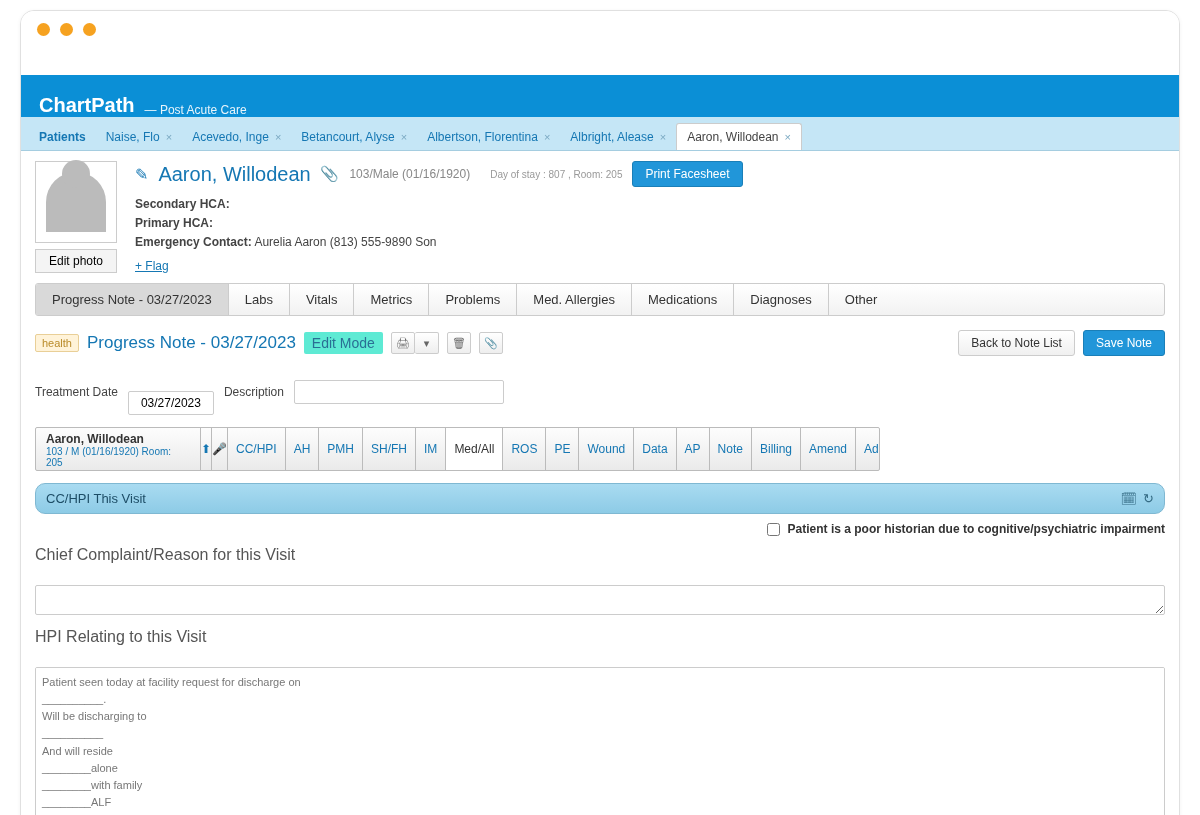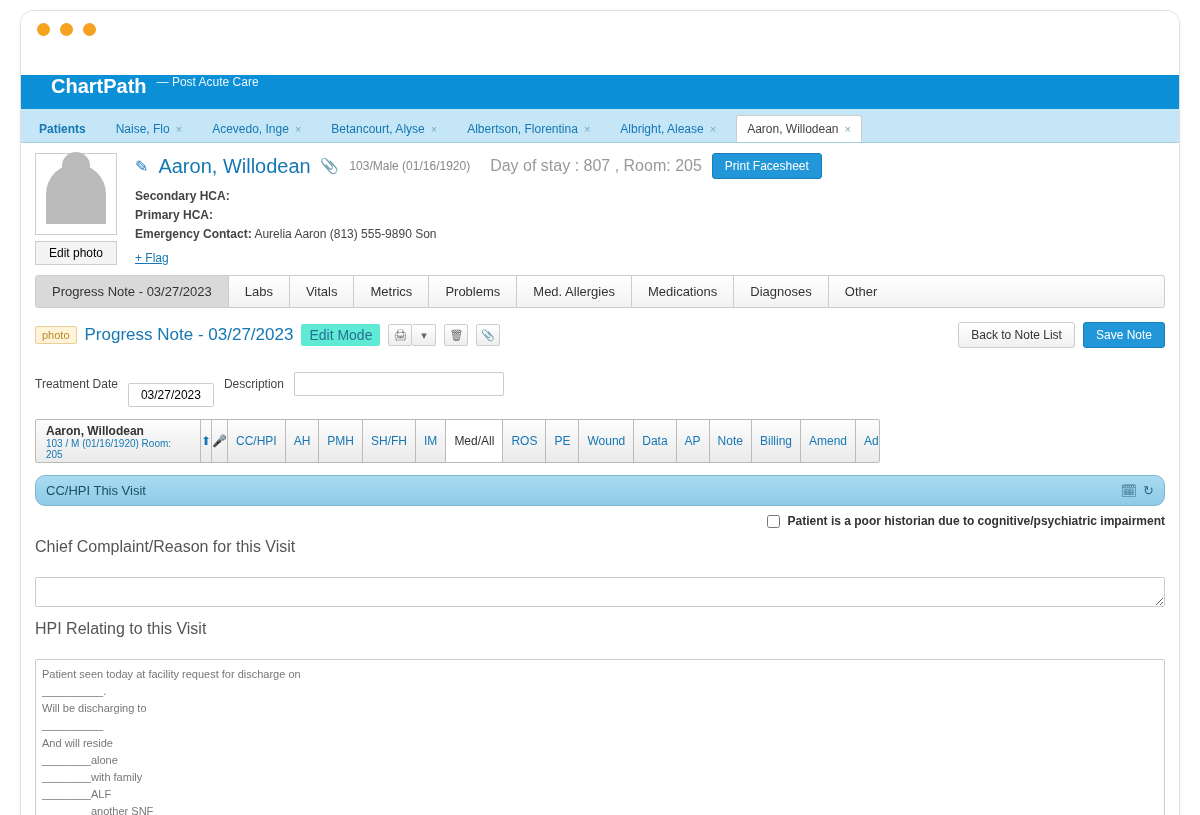--- a/index.html
+++ b/index.html
@@ -4,42 +4,42 @@
 <style>
 * { box-sizing: border-box; margin: 0; padding: 0; }
 body { font-family: Arial, Helvetica, sans-serif; background: #fff; font-size: 13px; color: #333; }
 .browser-frame { width: 1160px; margin: 10px auto; border: 1px solid #e0e0e0; border-radius: 14px; overflow: hidden; background: #fff; box-shadow: 0 1px 4px rgba(0,0,0,0.05); }
 .browser-chrome { height: 36px; background: #fff; display: flex; align-items: center; padding: 0 16px; gap: 10px; }
 .dot { width: 13px; height: 13px; border-radius: 50%; }
 .dot.r { background: #f6a220; }
 .dot.y { background: #f6a220; }
 .dot.g { background: #f6a220; }
 .top-gap { height: 28px; background: #fff; }
-.app-header { background: #0b8fd6; color: #fff; height: 34px; display: flex; align-items: flex-start; padding: 0 30px; gap: 10px; }
+.app-header { background: #0b8fd6; color: #fff; height: 42px; display: flex; align-items: flex-end; padding: 0 18px; gap: 10px; }
 .brand { font-size: 20px; font-weight: bold; }
 .brand-sub { font-size: 12px; opacity: 0.9; }
-.tab-strip { background: #c5e6f6; display: flex; align-items: flex-end; padding: 4px 25px 0 8px; height: 34px; gap: 10px; border-bottom: 1px solid #a5cde0; }
+.tab-strip { background: #c5e6f6; display: flex; align-items: flex-end; padding: 4px 25px 0 8px; height: 34px; gap: 0; border-bottom: 1px solid #a5cde0; }
 .ptab { padding: 6px 10px; font-size: 12px; color: #1577b3; cursor: pointer; display: flex; align-items: center; gap: 6px; }
 .ptab .close { color: #7aa9c2; font-size: 11px; }
 .ptab.static { font-weight: bold; }
 .ptab.active { background: #fff; border: 1px solid #ccc; border-bottom: none; border-radius: 3px 3px 0 0; color: #444; }
 .content { padding: 10px 14px; }
 .patient-header { display: flex; align-items: flex-start; gap: 12px; }
 .photo-col { width: 88px; }
 .avatar-box { width: 82px; height: 82px; border: 1px solid #ccc; background: #fff; display: flex; align-items: center; justify-content: center; }
 .avatar-shape { width: 60px; height: 60px; background: #bbb; border-radius: 50% 50% 0 0; position: relative; }
 .avatar-shape::before { content: ""; position: absolute; left: 16px; top: -12px; width: 28px; height: 28px; background: #bbb; border-radius: 50%; }
 .edit-photo-btn { margin-top: 6px; width: 82px; height: 24px; font-size: 12px; background: #f4f4f4; border: 1px solid #ccc; cursor: pointer; }
 .patient-info { flex: 1; }
 .pname-row { display: flex; align-items: center; gap: 10px; flex-wrap: wrap; }
 .pname { color: #1577b3; font-size: 20px; font-weight: normal; }
 .edit-icon { color: #1577b3; font-size: 16px; }
 .attach-icon { color: #888; font-size: 15px; }
 .demo { color: #888; font-size: 12px; }
-.stay { color: #999; font-size: 16px; margin-left: 10px; }
+.stay { color: #999; font-size: 10px; margin-left: 10px; }
 .btn-primary { background: #2196d9; color: #fff; border: 1px solid #1a7fb8; border-radius: 3px; padding: 5px 12px; font-size: 12px; cursor: pointer; }
 .btn-default { background: linear-gradient(#fff,#f0f0f0); color: #333; border: 1px solid #ccc; border-radius: 3px; padding: 5px 12px; font-size: 12px; cursor: pointer; }
 .info-lines { margin-top: 8px; font-size: 12px; color: #444; line-height: 1.6; }
 .info-lines b { font-weight: bold; }
 .flag-link { color: #1577b3; font-size: 12px; margin-top: 6px; display: inline-block; }
 .chart-tabs { display: flex; margin-top: 10px; border: 1px solid #ccc; border-radius: 3px; background: linear-gradient(#fff,#f2f2f2); overflow: hidden; }
 .chart-tab { padding: 8px 16px; font-size: 13px; color: #333; border-right: 1px solid #ccc; cursor: pointer; }
 .chart-tab.active { background: #d9d9d9; }
 .chart-tab:last-child { border-right: none; }
 .note-header-row { display: flex; align-items: center; justify-content: space-between; margin-top: 14px; }
@@ -147,21 +147,21 @@
       <div class="chart-tab">Metrics</div>
       <div class="chart-tab">Problems</div>
       <div class="chart-tab">Med. Allergies</div>
       <div class="chart-tab">Medications</div>
       <div class="chart-tab">Diagnoses</div>
       <div class="chart-tab">Other</div>
     </div>
 
     <div class="note-header-row">
       <div class="note-title-group">
-        <span class="draft-badge">photo</span>
+        <span class="draft-badge">health</span>
         <span class="note-title">Progress Note - 03/27/2023</span>
         <span class="edit-mode">Edit Mode</span>
         <span style="display:inline-flex">
           <span class="mini-btn">
               <span>🖨</span>
             </span>
           <span class="mini-btn splitr">
               <span>▾</span>
             </span>
         </span>

